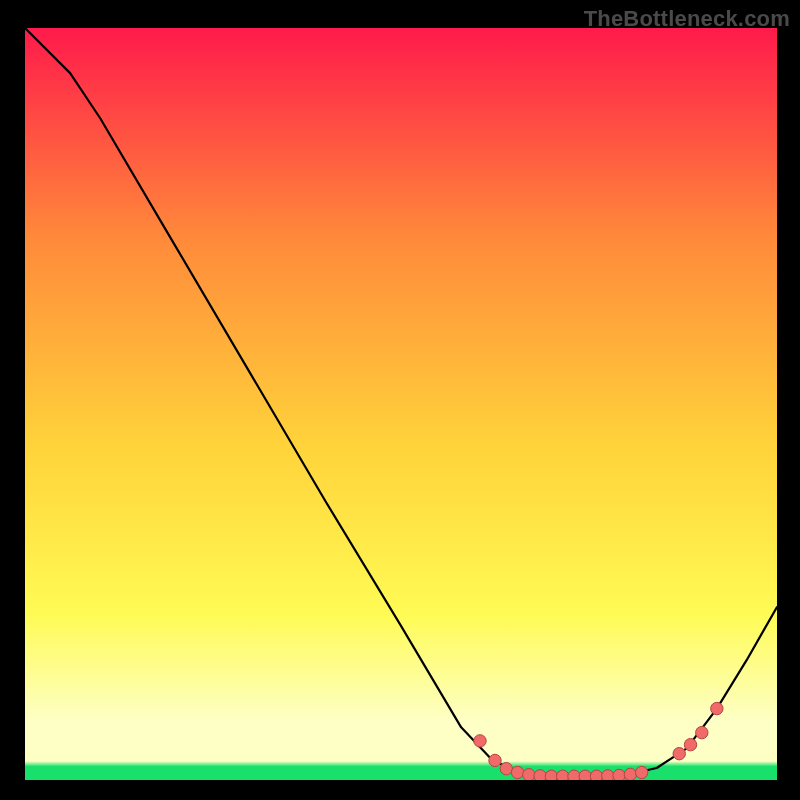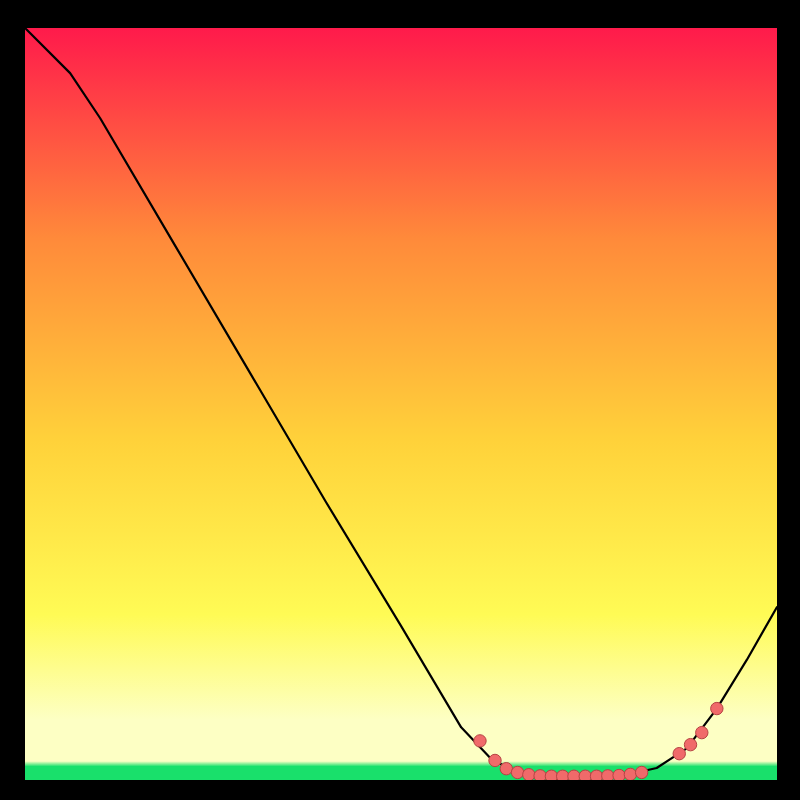--- a/index.html
+++ b/index.html
@@ -35,20 +35,21 @@
     height: 752px;
   }
   svg {
     display: block;
   }
 </style>
 </head>
 <body>
 
 <div class="frame">
+  <div class="attribution">TheBottleneck.com</div>
 
   <div class="plot-wrap">
     <svg id="chart-svg" width="752" height="752" viewBox="0 0 752 752">
       <defs>
         <linearGradient id="bg-grad" x1="0" y1="0" x2="0" y2="1">
           <stop id="g0" offset="0%" stop-color="#ff1a4b"></stop>
           <stop id="g1" offset="28%" stop-color="#ff8a3a"></stop>
           <stop id="g2" offset="55%" stop-color="#ffd23a"></stop>
           <stop id="g3" offset="78%" stop-color="#fffb55"></stop>
           <stop id="g4" offset="92%" stop-color="#fdffc4"></stop>

